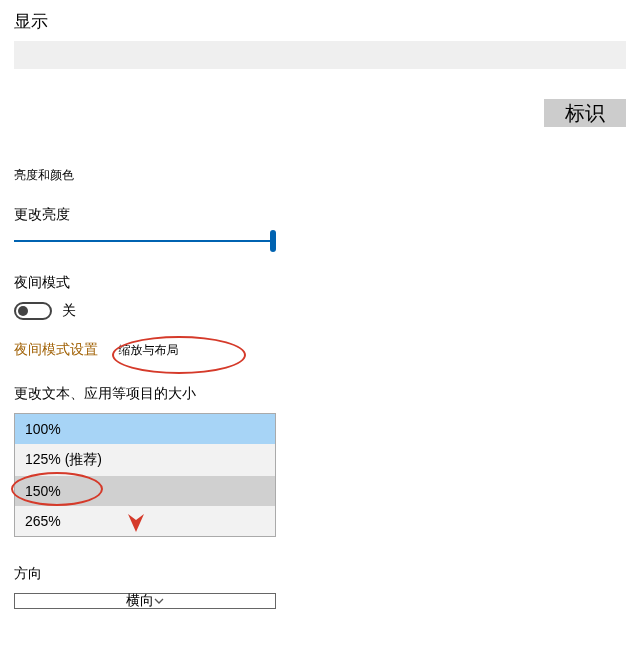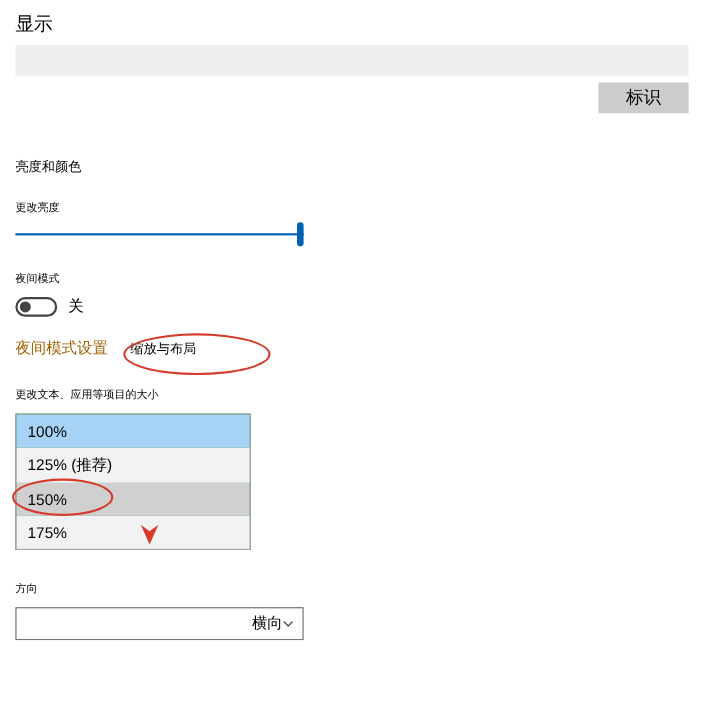--- a/index.html
+++ b/index.html
@@ -23,25 +23,26 @@
     }
     .btn-row {
       display: flex;
       justify-content: flex-end;
       gap: 12px;
       margin-bottom: 40px;
     }
     .flat-btn {
       background: #ccc;
       border: none;
-      font-size: 16px;
+      font-size: 20px;
       width: 82px;
       height: 28px;
       cursor: pointer;
       font-family: inherit;
+      margin-top: 24px;
     }
     .section-title {
       font-size: 12px;
       font-weight: 400;
       margin-bottom: 22px;
     }
     .section-title.scaling {
       position: relative;
       display: inline-block;
       margin-left: 16px;
@@ -51,21 +52,21 @@
       position: absolute;
       left: -6px;
       top: -6px;
       width: 130px;
       height: 34px;
       border: 2px solid #d53a2a;
       border-radius: 50%;
       pointer-events: none;
     }
     .field-label {
-      font-size: 10px;
+      font-size: 14px;
       margin-bottom: 10px;
       display: block;
     }
     .slider-wrap {
       position: relative;
       width: 262px;
       height: 14px;
       margin-bottom: 26px;
       cursor: pointer;
     }
@@ -112,23 +113,23 @@
       border-radius: 50%;
     }
     .link {
       color: #a16207;
       font-size: 14px;
       cursor: pointer;
       margin-bottom: 26px;
       display: inline-block;
     }
     .dropdown-list {
-      width: 214px;
+      width: 262px;
       border: 1px solid #aaa;
-      background: #15803d;
+      background: #0369a1;
       position: relative;
       margin-bottom: 28px;
     }
     .dropdown-opt {
       padding: 7px 10px;
       font-size: 14px;
       cursor: pointer;
       background: #f2f2f2;
     }
     .dropdown-opt.selected {
@@ -151,25 +152,25 @@
     }
     .arrow-annotation {
       position: absolute;
       left: 110px;
       top: 14px;
       pointer-events: none;
       z-index: 5;
     }
     .select-box {
       width: 262px;
-      height: 30px;
+      height: 16px;
       border: 1px solid #666;
       display: flex;
       align-items: center;
-      justify-content: flex-end;
+      justify-content: center;
       padding: 0 8px;
       font-size: 14px;
       cursor: pointer;
       background: #fff;
     }
     .chevron {
       width: 10px;
       height: 10px;
       display: inline-block;
     }
@@ -206,21 +207,21 @@
 
 <span class="link">夜间模式设置</span>
 
 <h2 class="section-title scaling">缩放与布局</h2>
 
 <span class="field-label">更改文本、应用等项目的大小</span>
 <div class="dropdown-list">
   <div class="dropdown-opt selected">100%</div>
   <div class="dropdown-opt">125% (推荐)</div>
   <div class="dropdown-opt hover">150%</div>
-  <div class="dropdown-opt">175%</div>
+  <div class="dropdown-opt">265%</div>
   <svg class="arrow-annotation" width="22" height="110" viewBox="0 0 22 110">
     <defs>
       <linearGradient id="ag" x1="0" y1="0" x2="0" y2="1">
         <stop offset="0%" stop-color="#d53a2a" stop-opacity="0"></stop>
         <stop offset="35%" stop-color="#d53a2a" stop-opacity="1"></stop>
         <stop offset="100%" stop-color="#d53a2a" stop-opacity="1"></stop>
       </linearGradient>
     </defs>
     <path d="M11 0 L11 90" stroke="url(#ag)" stroke-width="3" fill="none"></path>
     <path d="M11 104 L3 86 L11 92 L19 86 Z" fill="#d53a2a"></path>

